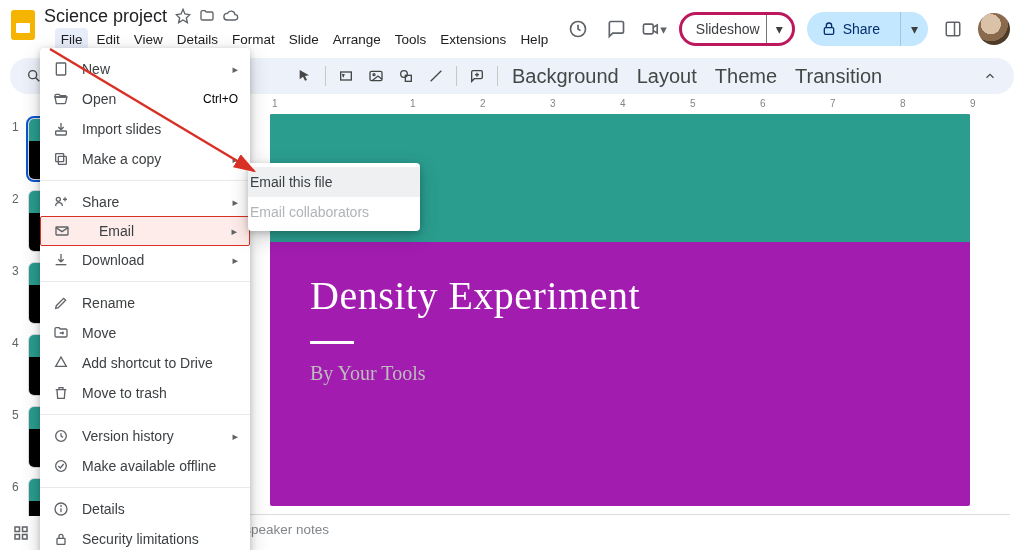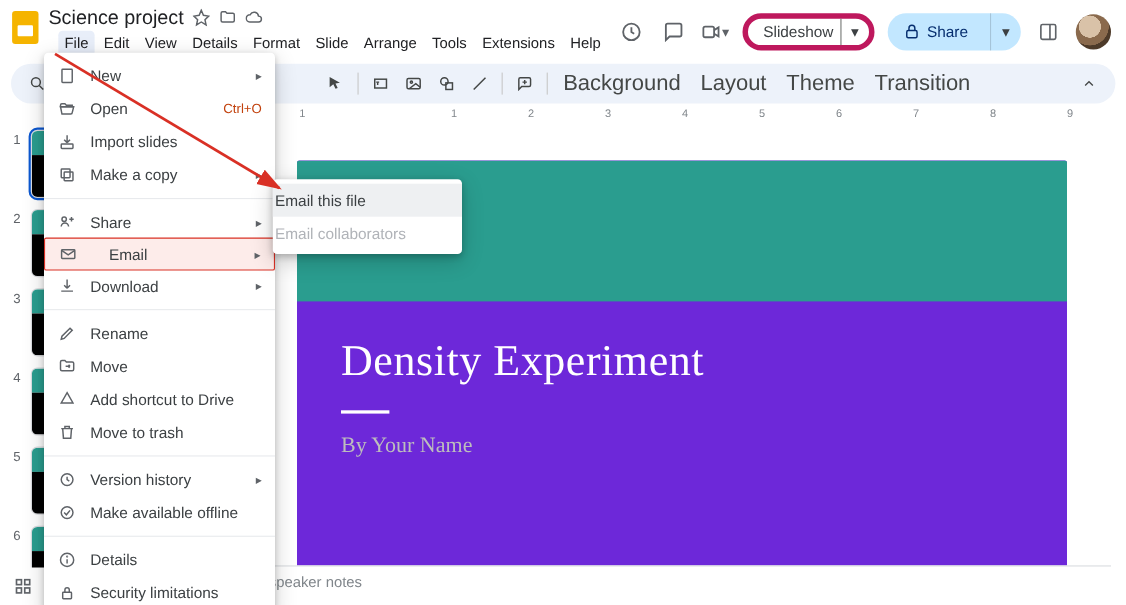--- a/index.html
+++ b/index.html
@@ -15,21 +15,21 @@
   .doc-title { font-size: 18px; color: #202124; }
   .title-icons { display: flex; gap: 8px; color: #5f6368; }
   .title-icons .ic { width: 16px; height: 16px; display: flex; align-items: center; justify-content: center; }
 
   .menubar { display: flex; gap: 2px; margin-top: 2px; justify-content: center; }
   .menubar .mi { padding: 4px 6px; border-radius: 4px; color: #202124; cursor: default; font-size: 13.5px; }
   .menubar .mi.active { background: #e8eef9; }
 
   .header-right { display: flex; align-items: center; gap: 12px; margin-left: auto; padding-right: 4px; padding-top: 6px; }
   .icon-btn { width: 26px; height: 26px; display: flex; align-items: center; justify-content: center; color: #5f6368; border-radius: 50%; }
-  .pill { display: flex; align-items: center; border: 5px solid #be185d; border-radius: 18px; height: 34px; padding: 0 14px; gap: 6px; font-size: 14px; color: #3c4043; }
+  .pill { display: flex; align-items: center; border: 3px solid #be185d; border-radius: 18px; height: 34px; padding: 0 14px; gap: 6px; font-size: 14px; color: #3c4043; }
   .pill.split { padding-right: 0; }
   .pill .split-part { border-left: 1px solid #747775; width: 26px; height: 100%; display: flex; align-items: center; justify-content: center; }
   .share-btn { background: #c2e7ff; border: none; }
   .share-btn .main { display: flex; align-items: center; gap: 6px; padding: 0 14px; height: 34px; }
   .share-btn .drop { width: 28px; height: 34px; display: flex; align-items: center; justify-content: center; border-left: 1px solid rgba(0,0,0,.15); }
   .avatar { width: 32px; height: 32px; border-radius: 50%; background: radial-gradient(circle at 40% 35%, #d9c2a8 0 35%, #8a6a4d 36% 60%, #4d3a29 61% 100%); }
 
   
   .toolbar { height: 36px; border-radius: 24px; margin: 0 10px; background: #edf2fa; display: flex; align-items: center; padding: 0 10px; gap: 2px; position: relative; }
   .tb-sep { width: 1px; height: 20px; background: #c7c7c7; margin: 0 4px; }
@@ -45,33 +45,33 @@
   .body { display: flex; height: calc(100% - 58px - 36px - 20px - 34px); }
   .thumbs { width: 140px; padding: 4px 6px 4px 12px; overflow: hidden; }
   .thumb-row { display: flex; gap: 6px; margin-bottom: 10px; align-items: flex-start; }
   .thumb-num { font-size: 12px; color: #5f6368; width: 10px; padding-top: 2px; }
   .thumb { width: 108px; height: 62px; border-radius: 6px; border: 1px solid #dadce0; background: #fff; overflow: hidden; position: relative; }
   .thumb.sel { outline: 2px solid #0b57d0; }
   .thumb .teal { position: absolute; left:0; right:0; top:0; height: 22px; background: #2a9d8f; }
   .thumb .black { position: absolute; left:0; right:0; top:22px; bottom:0; background: #000; }
 
   .canvas-wrap { flex: 1; position: relative; }
-  .canvas { position: absolute; left: 130px; top: 0; width: 700px; height: 392px; background: #6d28d9; border-radius: 2px; overflow: hidden; margin-top: 32px; }
+  .canvas { position: absolute; left: 130px; top: 0; width: 700px; height: 392px; background: #a21caf; border-radius: 2px; overflow: hidden; }
   .canvas .teal-top { height: 128px; background: #2a9d8f; }
   .canvas .content { padding: 30px 40px 0 40px; color: #fff; font-family: Georgia, "Times New Roman", serif; }
   .canvas .title { font-size: 40px; font-weight: 400; letter-spacing: .5px; }
   .canvas .rule { width: 44px; height: 3px; background: #fff; margin: 22px 0 18px 0; }
   .canvas .sub { font-size: 20px; color: #bdbdbd; }
 
   
   .dropdown { position: absolute; left: 40px; top: 48px; width: 210px; background: #fff; border-radius: 4px; box-shadow: 0 2px 6px rgba(0,0,0,.2), 0 6px 20px rgba(0,0,0,.19); padding: 6px 0; z-index: 20; }
   .dd-item { display: flex; align-items: center; height: 30px; padding: 0 12px; gap: 12px; color: #3c4043; font-size: 14px; position: relative; }
   .dd-item .ic { width: 18px; height: 18px; display: flex; align-items: center; justify-content: center; color: #5f6368; }
   .dd-item .arrow { margin-left: auto; color: #5f6368; font-size: 11px; }
-  .dd-item .shortcut { margin-left: auto; color: #c2410c; font-size: 12px; }
+  .dd-item .shortcut { margin-left: auto; color: #000000; font-size: 12px; }
   .dd-sep { height: 1px; background: #e8eaed; margin: 6px 0; }
   .dd-item.highlight { background: #fdecea; border: 1px solid #d93025; border-radius: 2px; margin: -1px 0; gap: 28px; }
 
   
   .submenu { position: absolute; left: 248px; top: 163px; width: 172px; background: #fff; border-radius: 4px; box-shadow: 0 2px 6px rgba(0,0,0,.2), 0 6px 20px rgba(0,0,0,.19); padding: 4px 0; z-index: 21; }
   .sm-item { height: 30px; display: flex; align-items: center; padding: 0 2px; font-size: 14px; }
   .sm-item.hover { background: #eef0f2; }
   .sm-item.disabled { color: #b0b3b8; }
 
   
@@ -287,21 +287,21 @@
           <div class="black"></div>
         </div>
       </div>
   </div>
   <div class="canvas-wrap">
     <div class="canvas">
       <div class="teal-top"></div>
       <div class="content">
         <div class="title">Density Experiment</div>
         <div class="rule"></div>
-        <div class="sub">By Your Name</div>
+        <div class="sub">By Your Tools</div>
       </div>
     </div>
   </div>
 </div>
 
 <div class="dropdown">
   <div class="dd-item">
       <span class="ic">
         <svg width="16" height="16" viewBox="0 0 24 24" fill="none" stroke="currentColor" stroke-width="2">
           <rect x="5" y="3" width="14" height="18" rx="1"></rect>

